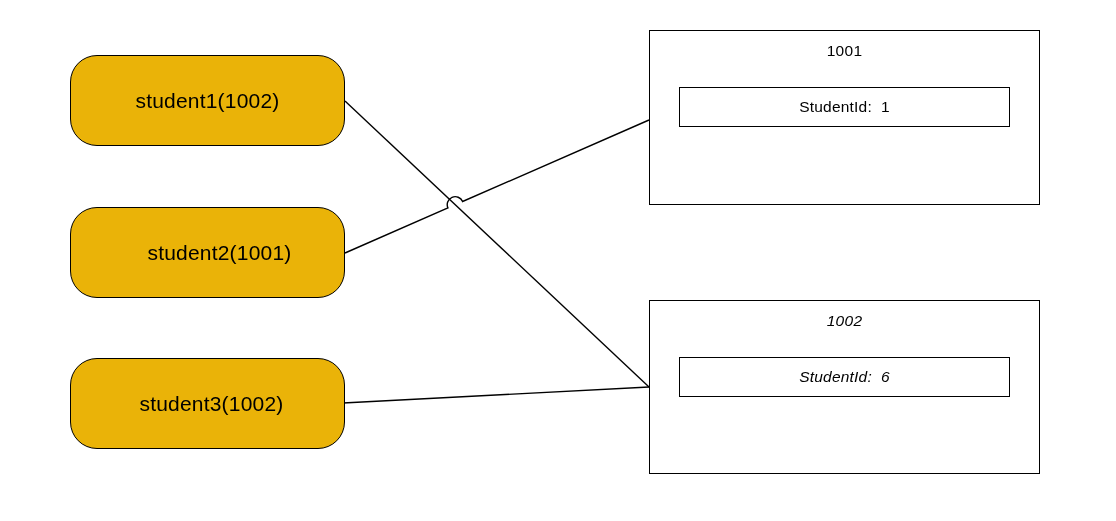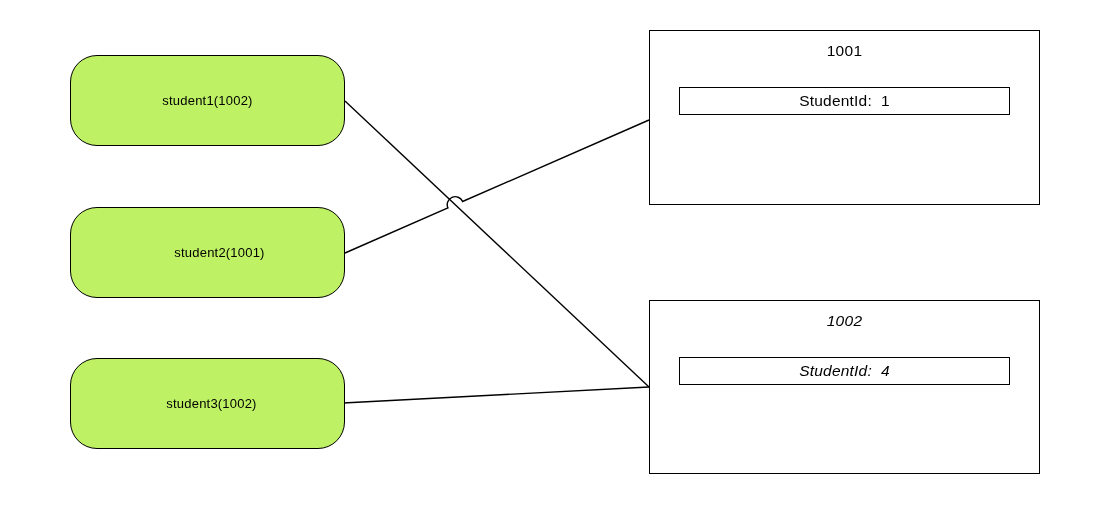--- a/index.html
+++ b/index.html
@@ -24,25 +24,25 @@
     fill: none;
     stroke: #000000;
     stroke-width: 1.4;
   }
   .student-node {
     position: absolute;
     width: 275px;
     height: 91px;
     border: 1.4px solid #000000;
     border-radius: 27px;
-    background: #bef264;
+    background: #eab308;
     display: flex;
     align-items: center;
     justify-content: center;
-    font-size: 13px;
+    font-size: 21px;
     letter-spacing: 0.2px;
   }
   .group-box {
     position: absolute;
     width: 391px;
     border: 1.4px solid #000000;
     background: #ffffff;
   }
   .group-title {
     position: absolute;
@@ -51,21 +51,21 @@
     width: 100%;
     text-align: center;
     font-size: 15.5px;
     letter-spacing: 0.3px;
   }
   .field-box {
     position: absolute;
     left: 29px;
     top: 56px;
     width: 331px;
-    height: 28px;
+    height: 40px;
     border: 1.4px solid #000000;
     background: #ffffff;
     display: flex;
     align-items: center;
     justify-content: center;
     font-size: 15.5px;
     white-space: pre;
     letter-spacing: 0.2px;
   }
 </style>
@@ -86,16 +86,16 @@
 
   <div class="student-node" style="left:70px; top:358px;padding-left:8px;">student3(1002)</div>
 
   <div class="group-box" style="left:649px; top:30px; height:175px;">
     <div class="group-title">1001</div>
     <div class="field-box">StudentId:  1</div>
   </div>
 
   <div class="group-box" style="left:649px; top:300px; height:174px;font-style:italic;">
     <div class="group-title">1002</div>
-    <div class="field-box">StudentId:  4</div>
+    <div class="field-box">StudentId:  6</div>
   </div>
 
 </div>
 
 </body></html>

